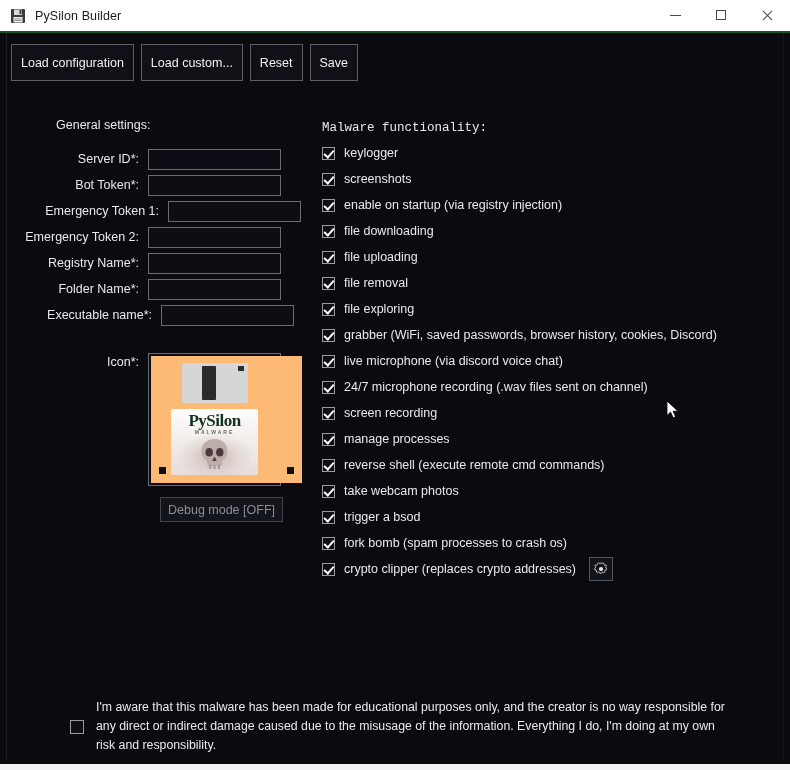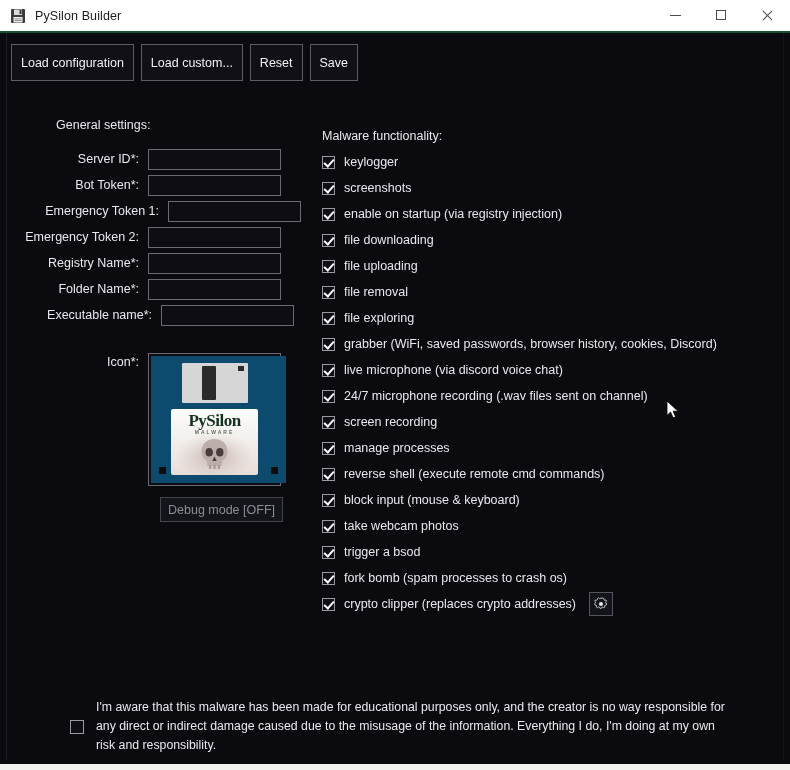--- a/index.html
+++ b/index.html
@@ -202,23 +202,23 @@
   }
   .icon-box {
     width: 133px;
     height: 133px;
     border: 1px solid #6b6b74;
     background: #0d0d13;
     box-sizing: border-box;
     padding: 2px;
   }
   .floppy {
-    width: 135px;
+    width: 151px;
     height: 127px;
-    background: #0c4a6e;
+    background: #fdba74;
     position: relative;
     overflow: hidden;
   }
   .fl-shutter {
     position: absolute;
     left: 31px;
     top: 7px;
     width: 66px;
     height: 40px;
     background: #d6d6d6;
@@ -536,21 +536,21 @@
             <div class="fl-hole-l"></div>
             <div class="fl-hole-r"></div>
           </div>
         </div>
       </div>
 
       <div class="debug-btn">Debug mode [OFF]</div>
     </div>
 
     <div class="right-col">
-      <div class="section-head" style="position:relative; left:0; top:16px; margin-bottom:22px;">Malware functionality:</div>
+      <div class="section-head" style="position:relative; left:0; top:8px; margin-bottom:13px;font-family:Liberation Mono, monospace;">Malware functionality:</div>
 
       <div class="chk-row">
         <span class="chk checked"></span>
         <span class="chk-label">keylogger</span>
       </div>
       <div class="chk-row">
         <span class="chk checked"></span>
         <span class="chk-label">screenshots</span>
       </div>
       <div class="chk-row">
@@ -589,24 +589,20 @@
         <span class="chk checked"></span>
         <span class="chk-label">screen recording</span>
       </div>
       <div class="chk-row">
         <span class="chk checked"></span>
         <span class="chk-label">manage processes</span>
       </div>
       <div class="chk-row">
         <span class="chk checked"></span>
         <span class="chk-label">reverse shell (execute remote cmd commands)</span>
-      </div>
-      <div class="chk-row">
-        <span class="chk checked"></span>
-        <span class="chk-label">block input (mouse &amp; keyboard)</span>
       </div>
       <div class="chk-row">
         <span class="chk checked"></span>
         <span class="chk-label">take webcam photos</span>
       </div>
       <div class="chk-row">
         <span class="chk checked"></span>
         <span class="chk-label">trigger a bsod</span>
       </div>
       <div class="chk-row">

